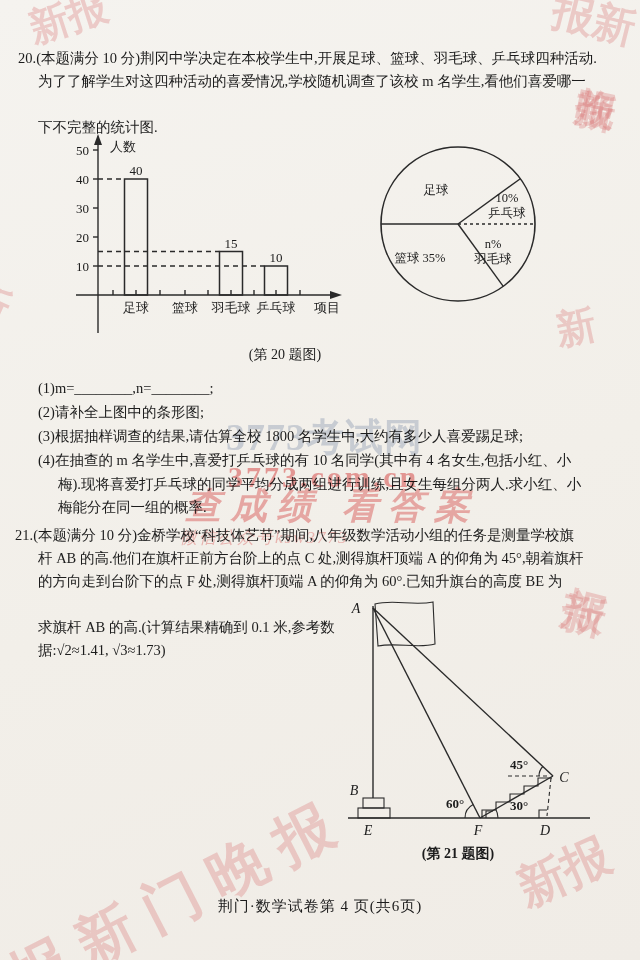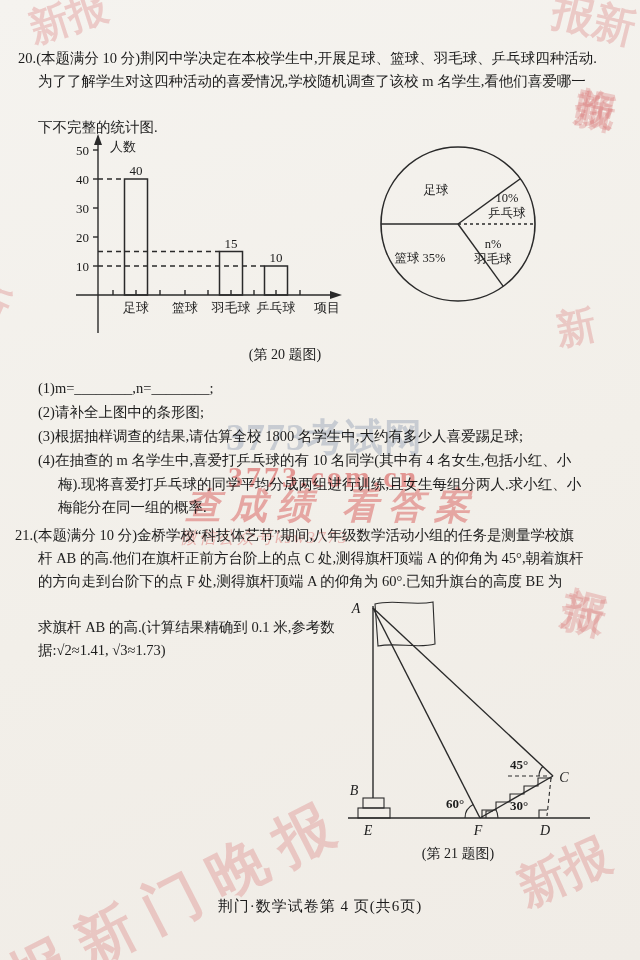--- a/index.html
+++ b/index.html
@@ -20,21 +20,21 @@
   #q4a{left:38px;top:442px}
   #q4b{left:58px;top:466px}
   #q4c{left:58px;top:489px}
   #p21l1{left:15px;top:517px}
   #p21l2{left:38px;top:540px}
   #p21l3{left:38px;top:563px}
   #p21l4{left:38px;top:586px}
   #p21l5{left:38px;top:609px}
   #p21l6{left:38px;top:632px}
   #cap20{left:210px;top:346px;width:150px;}
-  #cap21{left:388px;top:845px;width:140px;}
+  #cap21{left:388px;top:845px;width:140px;font-weight:bold;}
   #footer{position:absolute;left:170px;top:897px;width:300px;text-align:center;
           font-size:15px;letter-spacing:1px;z-index:4;}
   
   #barchart{position:absolute;left:30px;top:133px;z-index:3;}
   #piechart{position:absolute;left:368px;top:142px;z-index:3;}
   #diagram21{position:absolute;left:338px;top:592px;z-index:3;}
   svg .ln{stroke:#2a2a2a;stroke-width:1.4;fill:none;}
   svg .thin{stroke:#2a2a2a;stroke-width:1.1;fill:none;}
   svg .fl{fill:#2a2a2a;stroke:none;}
   svg .dash{stroke-dasharray:5,4;}

